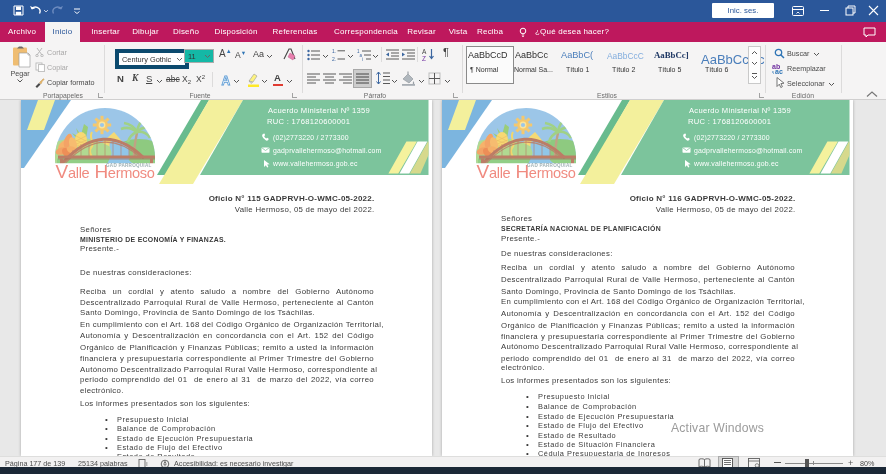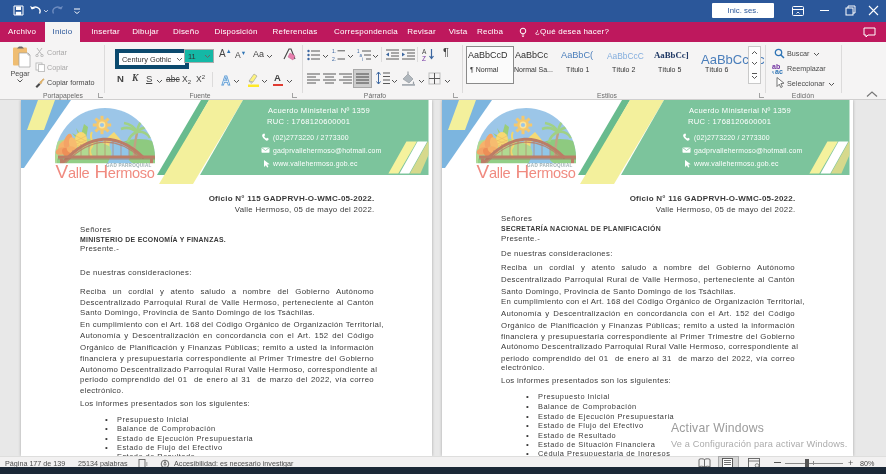--- a/index.html
+++ b/index.html
@@ -513,21 +513,20 @@
     <div class="lline" style="top:276px;">Los informes presentados son los siguientes:</div>
     <div class="bullet" style="top:292px;">Presupuesto Inicial</div>
     <div class="bullet" style="top:302px;">Balance de Comprobación</div>
     <div class="bullet" style="top:311.5px;">Estado de Ejecución Presupuestaria</div>
     <div class="bullet" style="top:321px;">Estado de Flujo del Efectivo</div>
     <div class="bullet" style="top:330.5px;">Estado de Resultado</div>
     <div class="bullet" style="top:340px;">Estado de Situación Financiera</div>
     <div class="bullet" style="top:349px;">Cédula Presupuestaria de Ingresos</div>
   </div>
   <div class="abs" style="left:671px;top:321px;font-size:12.2px;color:#9b9b9b;letter-spacing:0.2px;">Activar Windows</div>
-  <div class="abs" style="left:671px;top:338.5px;font-size:9.2px;color:#ababab;letter-spacing:0.15px;">Ve a Configuración para activar Windows.</div>
 </div>
 
 <div id="statusbar">
   <div class="stxt" style="left:5px;">Página 177 de 139</div>
   <div class="stxt" style="left:78px;">25134 palabras</div>
   <svg class="abs" style="left:138px;top:1.5px;" width="10" height="10" viewBox="0 0 10 10">
         <rect x="1" y="0.5" width="6" height="9" fill="none" stroke="#666" stroke-width="0.9"></rect>
         <path d="M8,4 L9.5,4 M8,6 L9.5,6" stroke="#666" stroke-width="0.8"></path>
       </svg>
   <svg class="abs" style="left:160px;top:1.5px;" width="11" height="10" viewBox="0 0 11 10">

